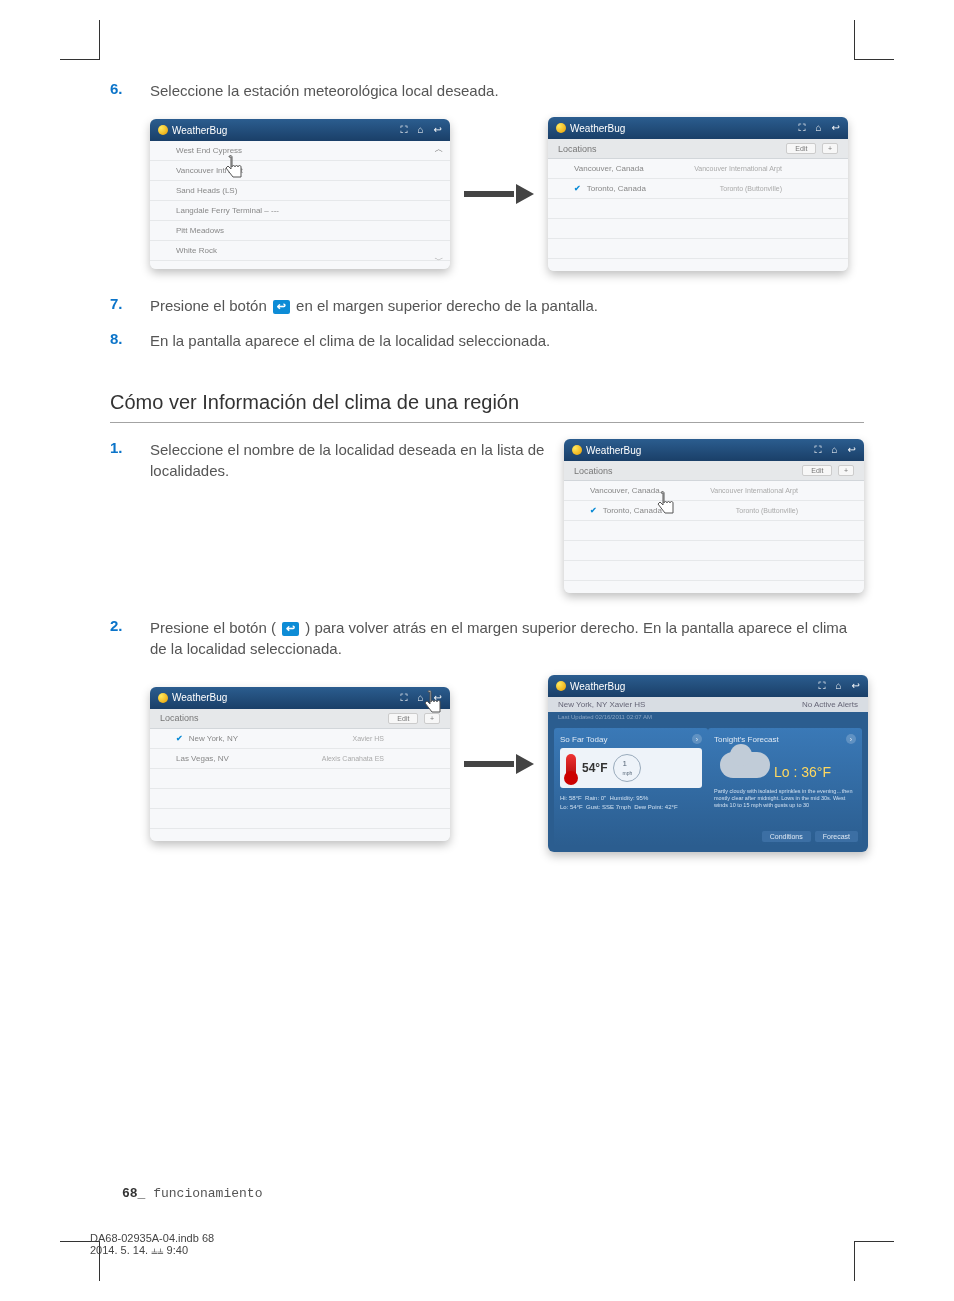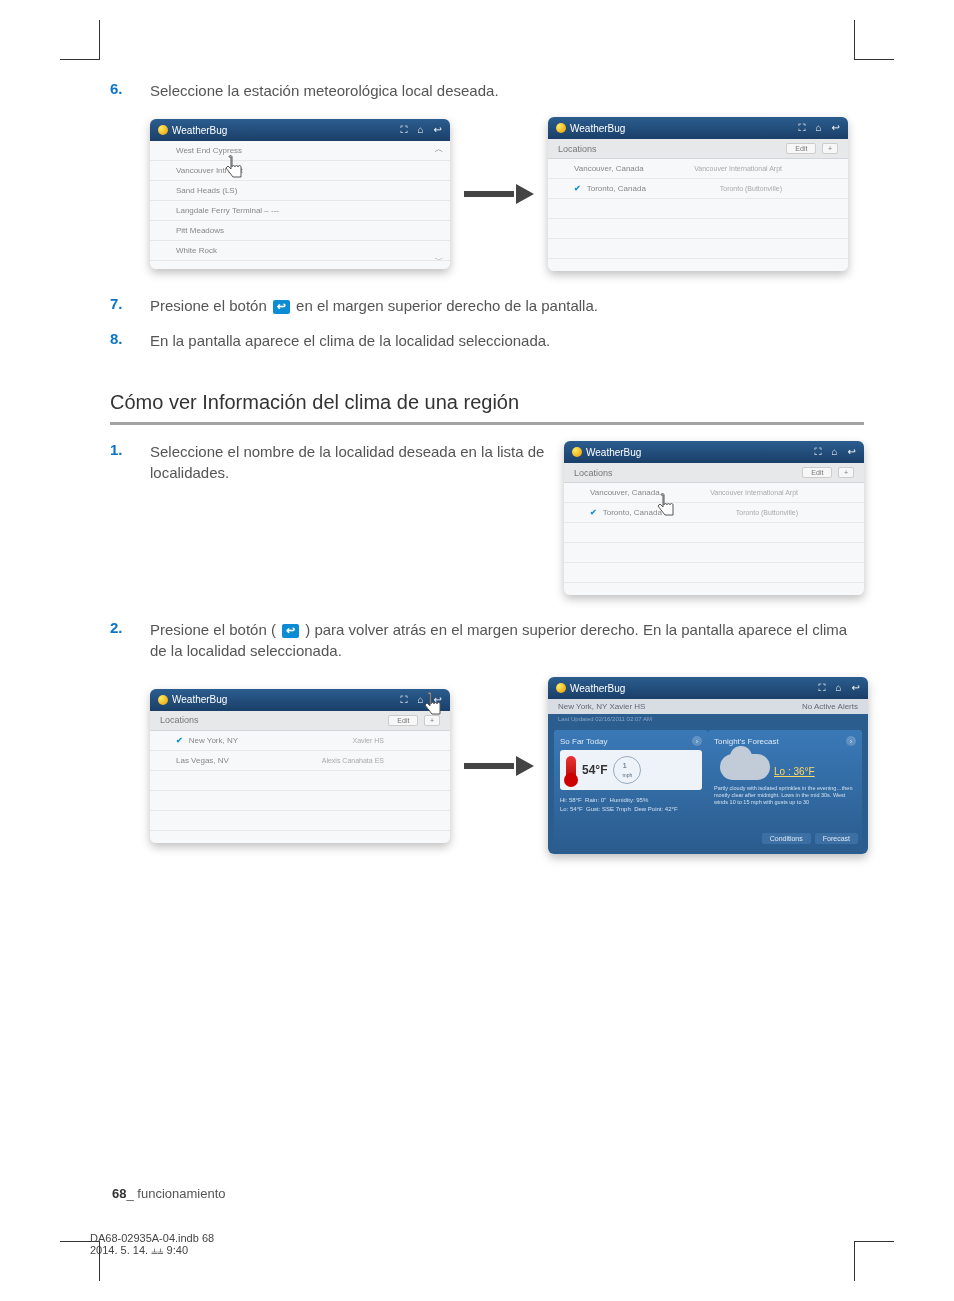--- a/index.html
+++ b/index.html
@@ -41,21 +41,21 @@
     color: #555;
     flex: 1;
   }
   .step-text-inline {
     display: inline;
   }
   .section-heading {
     font-size: 20px;
     color: #333;
     font-weight: normal;
-    border-bottom: 3px solid #a3a3a3;
+    border-bottom: 1px solid #a3a3a3;
     padding-bottom: 8px;
     margin: 40px 0 16px 0;
   }
 
   .screenshots-row {
     display: flex;
     align-items: center;
     gap: 14px;
     margin: 16px 0 24px 40px;
   }
@@ -311,23 +311,24 @@
     background:rgba(255,255,255,0.2);
     display:inline-flex;
     align-items:center;
     justify-content:center;
     font-size:7px;
   }
 
   .footer {
     position: absolute;
     bottom: 100px;
-    left: 112px;
+    left: 122px;
     font-size: 13px;
     color: #555;
+    font-family: Liberation Mono, monospace;
   }
   .footer strong { color:#333; }
   .meta-footer {
     position: absolute;
     bottom: 44px;
     left: 90px;
     right: 90px;
     display: flex;
     justify-content: space-between;
     font-size: 11px;
@@ -578,21 +579,21 @@
             <span>Hi: 58°F</span>&nbsp;&nbsp;<span>Rain: 0"</span>&nbsp;&nbsp;<span>Humidity: 95%</span><br>
             <span>Lo: 54°F</span>&nbsp;&nbsp;<span>Gust: SSE 7mph</span>&nbsp;&nbsp;<span>Dew Point: 42°F</span>
           </div>
         </div>
         <div class="weather-panel">
           <div class="weather-panel-title">
             <span>Tonight's Forecast</span>
             <span class="arrow-chip">›</span>
           </div>
           <div class="cloud-icon"></div>
-          <div style="color:#ffd960;font-size:10px;margin-left:60px;margin-top:-18px;text-decoration:underline;">Lo : 36°F</div>
+          <div style="color:#ffd960;font-size:14px;margin-left:60px;margin-top:-18px;">Lo : 36°F</div>
           <div style="font-size:5.5px;line-height:1.3;margin-top:8px;color:#cfe0f1;">Partly cloudy with isolated sprinkles in the evening…then mostly clear after midnight. Lows in the mid 30s. West winds 10 to 15 mph with gusts up to 30</div>
           <div class="forecast-buttons">
             <span>Conditions</span>
             <span>Forecast</span>
           </div>
         </div>
       </div>
     </div>
   </div>
 

